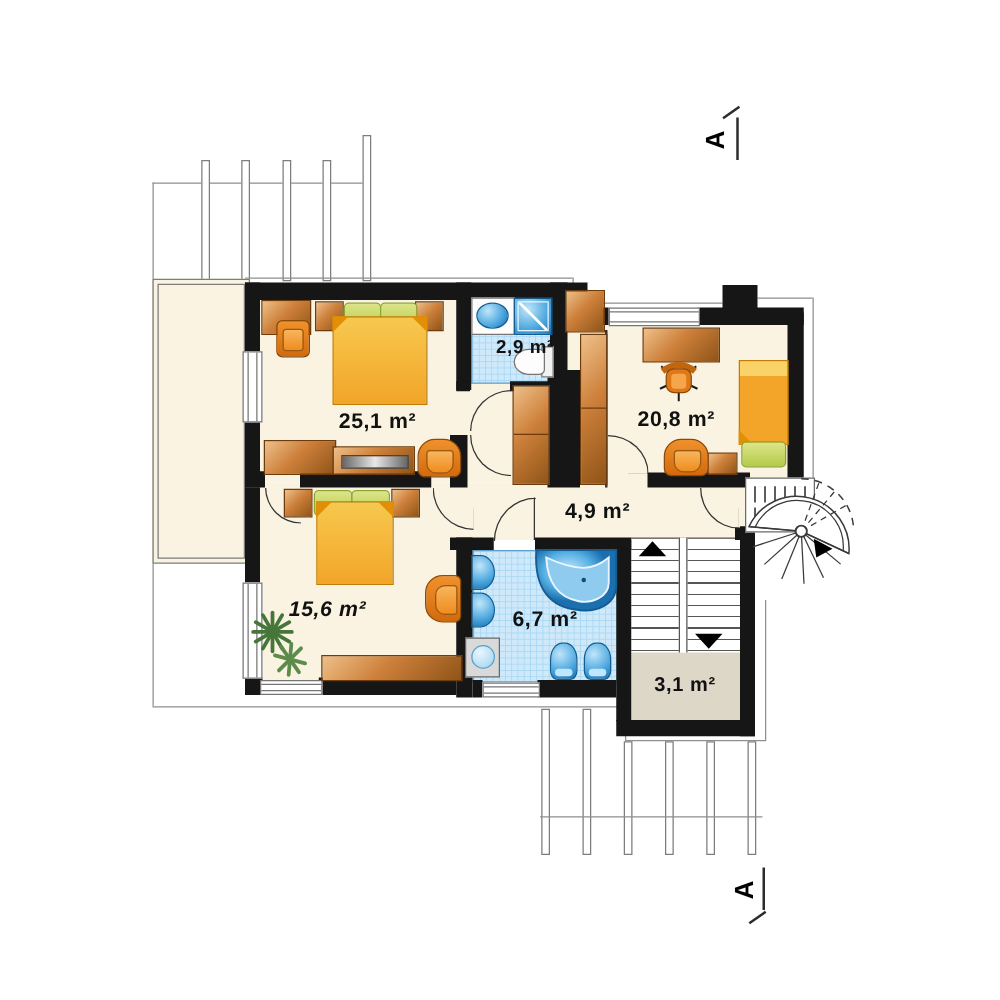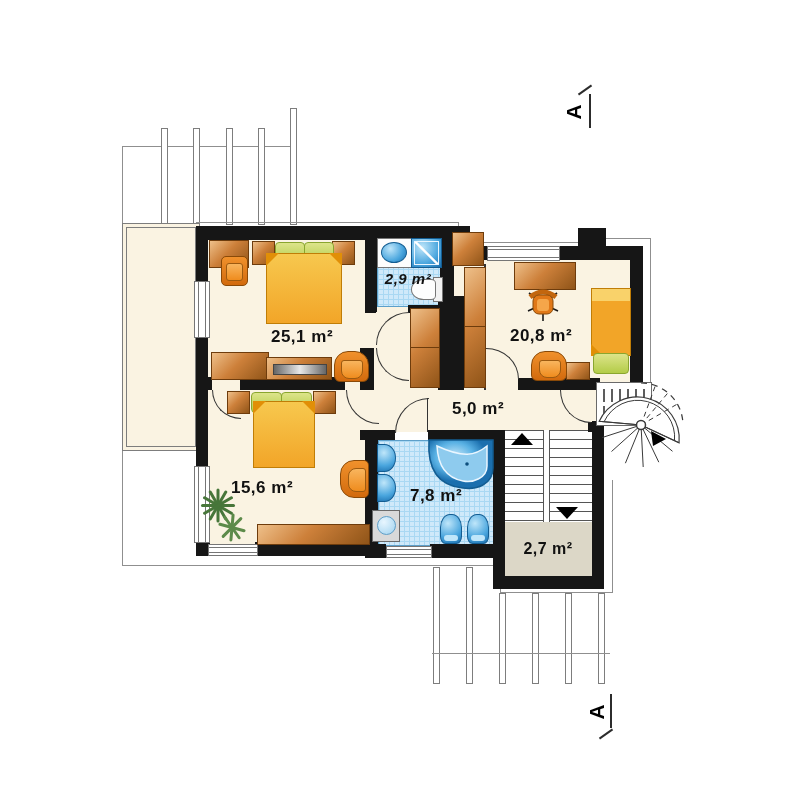--- a/index.html
+++ b/index.html
@@ -272,26 +272,26 @@
     <g stroke="#3a3a3a" stroke-width="1" stroke-dasharray="5 4">
       <line x1="50" y1="50" x2="86.4" y2="29"></line>
         <line x1="50" y1="50" x2="77" y2="17.8"></line>
         <line x1="50" y1="50" x2="64.4" y2="10.5"></line>
     </g>
     <circle cx="50" cy="50" r="4.5" fill="#fff" stroke="#3a3a3a" stroke-width="1.5"></circle>
     <polygon points="60,56 75,64 62,71" fill="#000"></polygon>
   </svg>
 
   <span class="lbl" style="left:302px;top:337px;">25,1 m²</span>
-  <span class="lbl" style="left:408px;top:278px;font-size:15px;font-style:italic;">2,9 m²</span>
+  <span class="lbl" style="left:420px;top:278px;font-size:15px;">2,9 m²</span>
   <span class="lbl" style="left:541px;top:336px;">20,8 m²</span>
-  <span class="lbl" style="left:478px;top:409px;">5,0 m²</span>
-  <span class="lbl" style="left:262px;top:488px;">15,6 m²</span>
-  <span class="lbl" style="left:436px;top:496px;">7,8 m²</span>
-  <span class="lbl lbl-landing" style="left:548px;top:549px;">2,7 m²</span>
+  <span class="lbl" style="left:478px;top:409px;">4,9 m²</span>
+  <span class="lbl" style="left:262px;top:488px;font-style:italic;">15,6 m²</span>
+  <span class="lbl" style="left:436px;top:496px;">6,7 m²</span>
+  <span class="lbl lbl-landing" style="left:548px;top:549px;">3,1 m²</span>
 
   <div class="abs">
     <span class="marker-a" style="left:566px;top:100px;">A</span>
     <div class="mline" style="left:589px;top:94px;width:2px;height:34px;"></div>
     <div class="mline" style="left:577px;top:89px;width:16px;height:2px;transform:rotate(-35deg);"></div>
   </div>
   <div class="abs">
     <span class="marker-a" style="left:589px;top:700px;">A</span>
     <div class="mline" style="left:610px;top:694px;width:2px;height:34px;"></div>
     <div class="mline" style="left:598px;top:733px;width:16px;height:2px;transform:rotate(-35deg);"></div>

